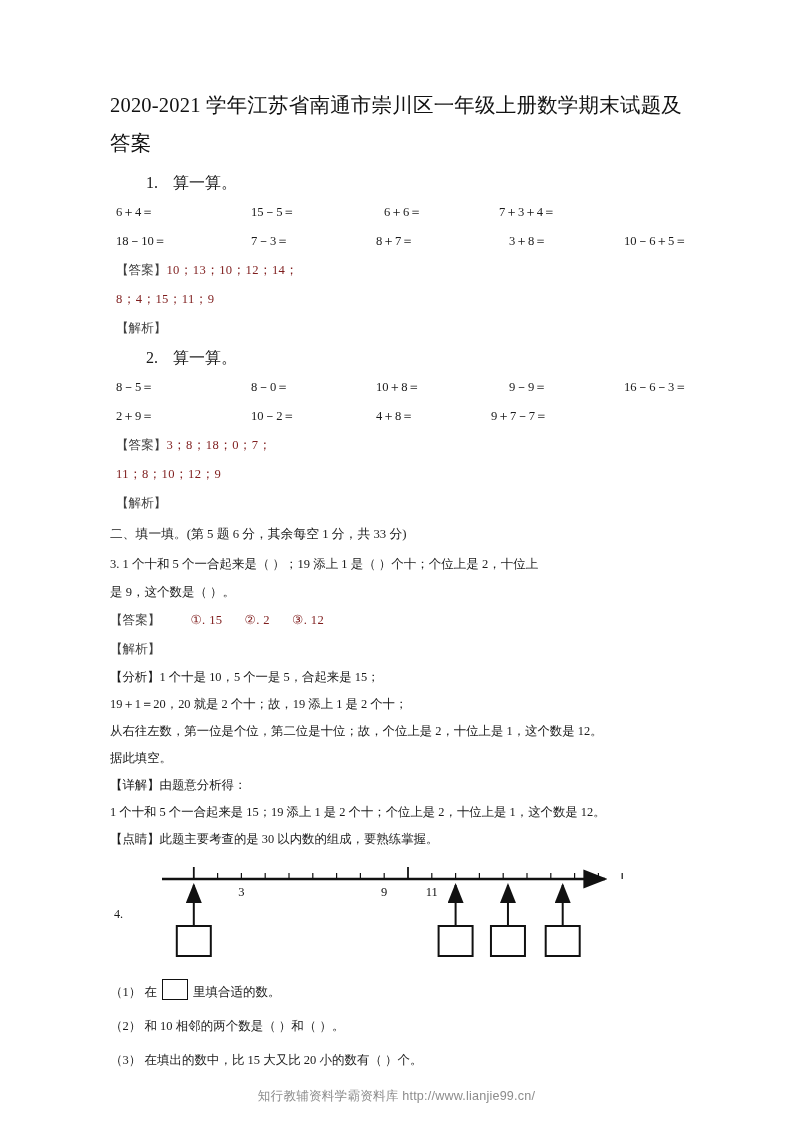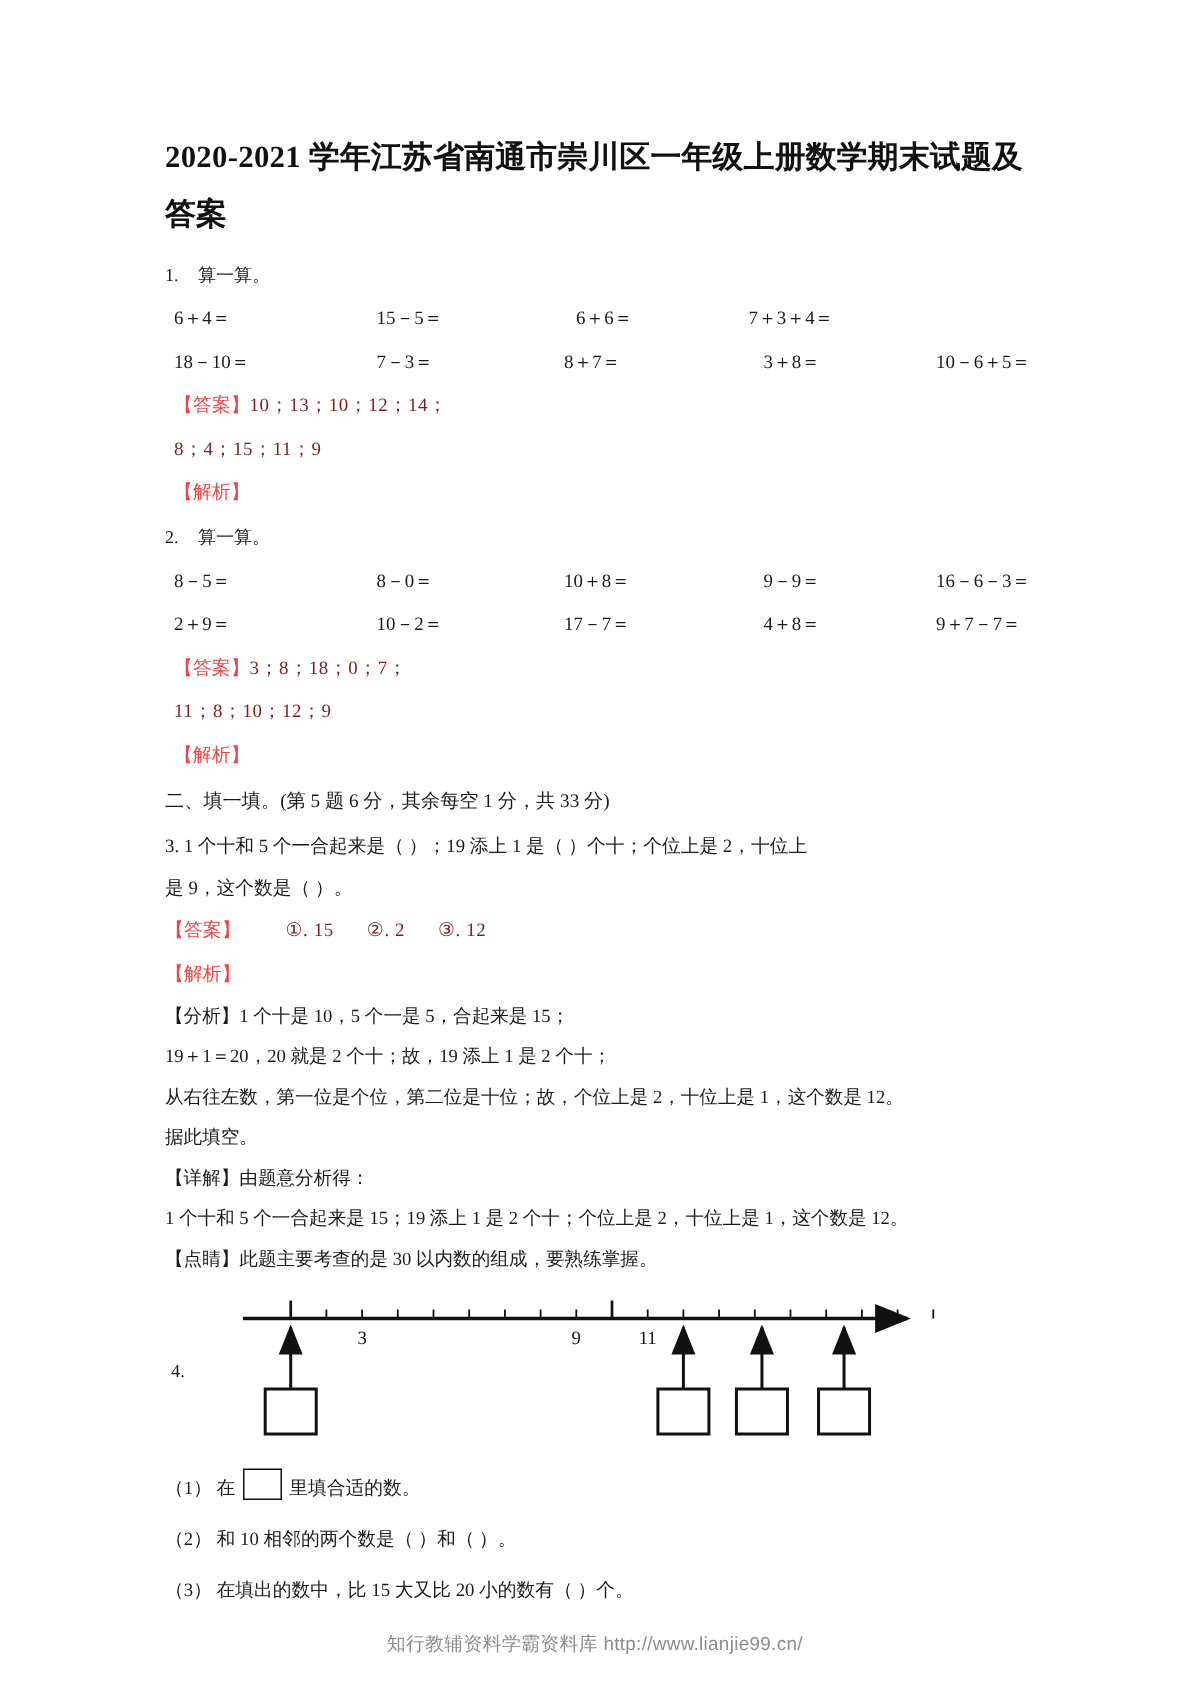--- a/index.html
+++ b/index.html
@@ -5,39 +5,39 @@
   html,body{margin:0;padding:0;background:#ffffff;}
   body{
     width:793px;height:1122px;position:relative;
     font-family:"Liberation Serif","DejaVu Serif",serif;
     color:#1a1a1a;-webkit-font-smoothing:antialiased;
   }
   .page{position:absolute;inset:0;}
   .content{position:absolute;left:110px;top:86px;width:580px;}
 
   .doc-title{
-    font-size:20.5px;line-height:38px;font-weight:700;
+    font-size:20.5px;line-height:38px;font-weight:400;
     letter-spacing:.2px;margin:0 0 6px 0;color:#111;
   }
 
   .blk{margin:0;}
-  .qhead{font-size:12px;line-height:30px;}
+  .qhead{font-size:16px;line-height:30px;margin-left:36px;}
   .sechead{font-size:12.8px;line-height:32px;}
 
   
   .calcrow{display:flex;font-size:12.6px;line-height:29px;}
   .calcrow > span{display:block;}
   .c1{width:135px;}
   .c2{width:125px;}
   .c3{width:133px;}
   .c4{width:115px;}
   .c5{width:auto;}
   .calc-indent{padding-left:6px;}
 
-  .mark{color:#ef4444;}
+  .mark{color:#404040;}
   .ansline{font-size:12.6px;line-height:29px;}
   .ansline .nums{color:#7f1d1d;letter-spacing:.4px;}
   .ans-sp{display:inline-block;width:30px;}
   .ans-gap{display:inline-block;width:22px;}
 
   .exp{font-size:12.4px;line-height:27px;}
   .exp-blk{margin:0;}
 
   .fillline{font-size:12.5px;line-height:28px;}
 
@@ -107,21 +107,20 @@
       <div class="calcrow calc-indent">
         <span class="c1">8－5＝</span>
         <span class="c2">8－0＝</span>
         <span class="c3">10＋8＝</span>
         <span class="c4">9－9＝</span>
         <span class="c5">16－6－3＝</span>
       </div>
       <div class="calcrow calc-indent">
         <span class="c1">2＋9＝</span>
         <span class="c2">10－2＝</span>
-        <span class="c3">17－7＝</span>
         <span class="c4">4＋8＝</span>
         <span class="c5">9＋7－7＝</span>
       </div>
       <div class="ansline calc-indent">
         <span class="mark">【答案】</span><span class="nums">3；8；18；0；7；</span>
       </div>
       <div class="ansline calc-indent">
         <span class="nums">11；8；10；12；9</span>
       </div>
       <div class="ansline calc-indent">

